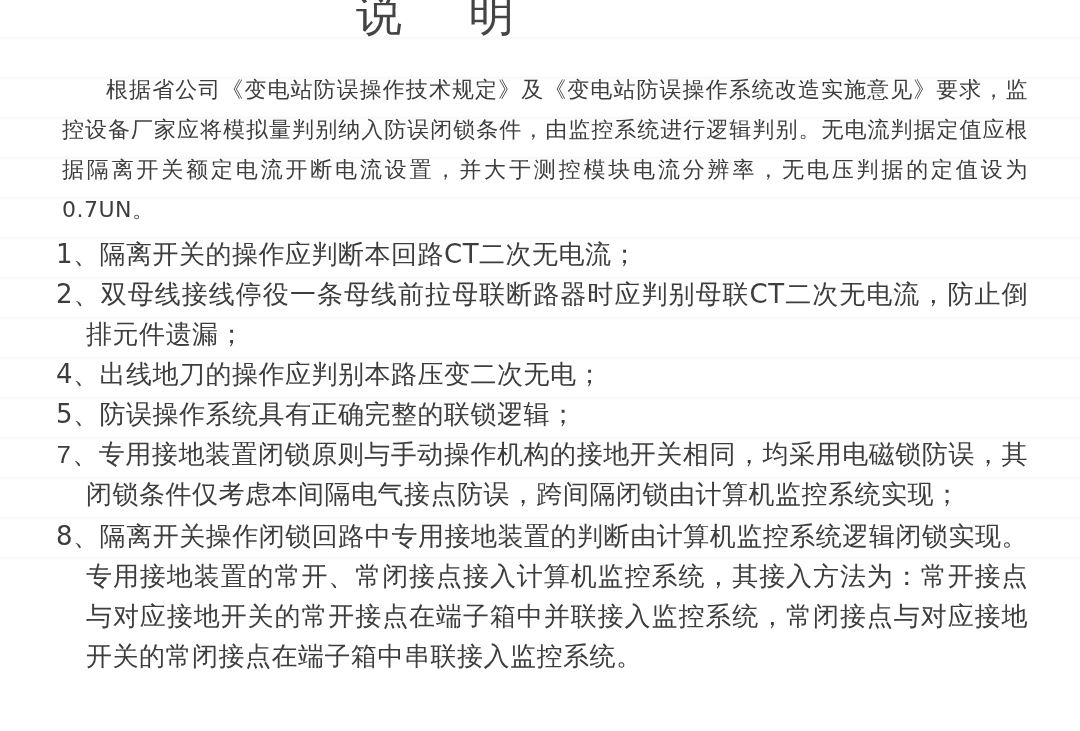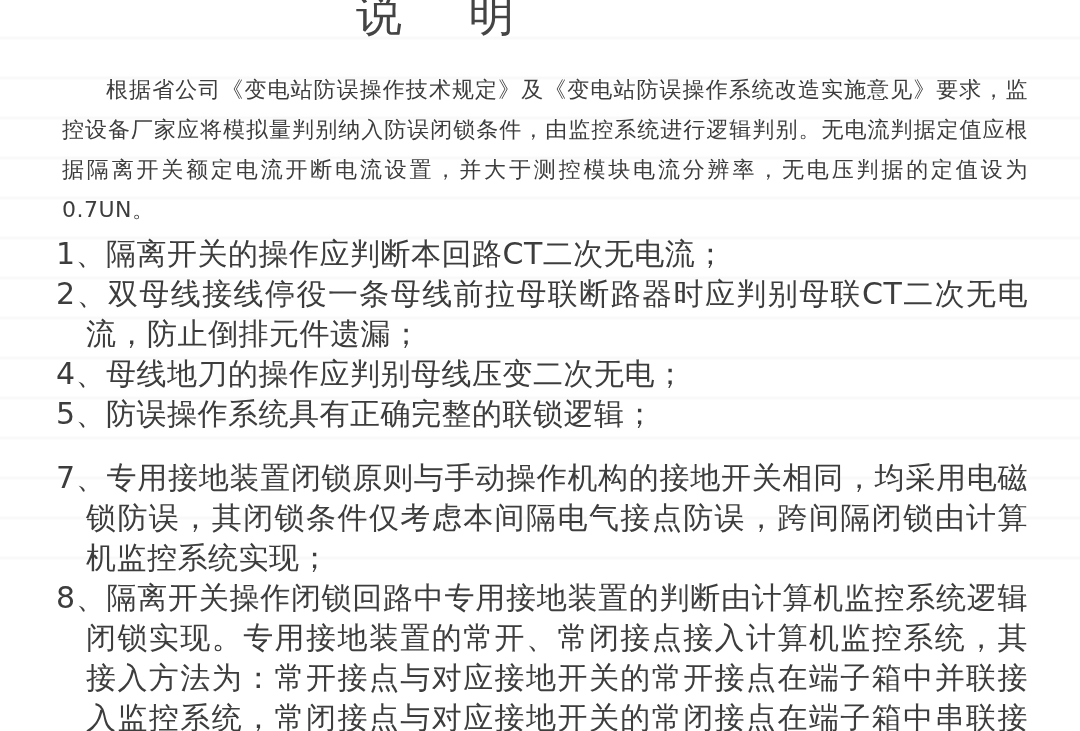--- a/index.html
+++ b/index.html
@@ -54,29 +54,30 @@
     text-indent: 2em;
     text-align: justify;
     letter-spacing: 0.5px;
   }
   ol.notes {
     list-style: none;
     margin: 0;
     padding: 0;
   }
   ol.notes li {
-    font-size: 30px;
+    font-size: 26px;
     line-height: 40px;
     padding-left: 30px;
     text-indent: -30px;
     text-align: justify;
     letter-spacing: 0.5px;
   }
   ol.notes li.gap {
-    margin-top: 24px;
+    margin-top: 2px;
+    font-family: Liberation Mono, monospace;
   }
   .num {
     white-space: nowrap;
   }
 </style>
 </head>
 <body>
 
 <div class="page">
 
@@ -87,21 +88,21 @@
     <p class="intro">根据省公司《变电站防误操作技术规定》及《变电站防误操作系统改造实施意见》要求，监控设备厂家应将模拟量判别纳入防误闭锁条件，由监控系统进行逻辑判别。无电流判据定值应根据隔离开关额定电流开断电流设置，并大于测控模块电流分辨率，无电压判据的定值设为0.7UN。</p>
 
     <ol class="notes">
       <li>
         <span class="num">1、</span><span>隔离开关的操作应判断本回路CT二次无电流；</span>
       </li>
       <li>
         <span class="num">2、</span><span>双母线接线停役一条母线前拉母联断路器时应判别母联CT二次无电流，防止倒排元件遗漏；</span>
       </li>
       <li>
-        <span class="num">4、</span><span>母线地刀的操作应判别母线压变二次无电；</span>
+        <span class="num">4、</span><span>出线地刀的操作应判别本路压变二次无电；</span>
       </li>
       <li>
         <span class="num">5、</span><span>防误操作系统具有正确完整的联锁逻辑；</span>
       </li>
       <li class="gap">
         <span class="num">7、</span><span>专用接地装置闭锁原则与手动操作机构的接地开关相同，均采用电磁锁防误，其闭锁条件仅考虑本间隔电气接点防误，跨间隔闭锁由计算机监控系统实现；</span>
       </li>
       <li>
         <span class="num">8、</span><span>隔离开关操作闭锁回路中专用接地装置的判断由计算机监控系统逻辑闭锁实现。专用接地装置的常开、常闭接点接入计算机监控系统，其接入方法为：常开接点与对应接地开关的常开接点在端子箱中并联接入监控系统，常闭接点与对应接地开关的常闭接点在端子箱中串联接入监控系统。</span>
       </li>

